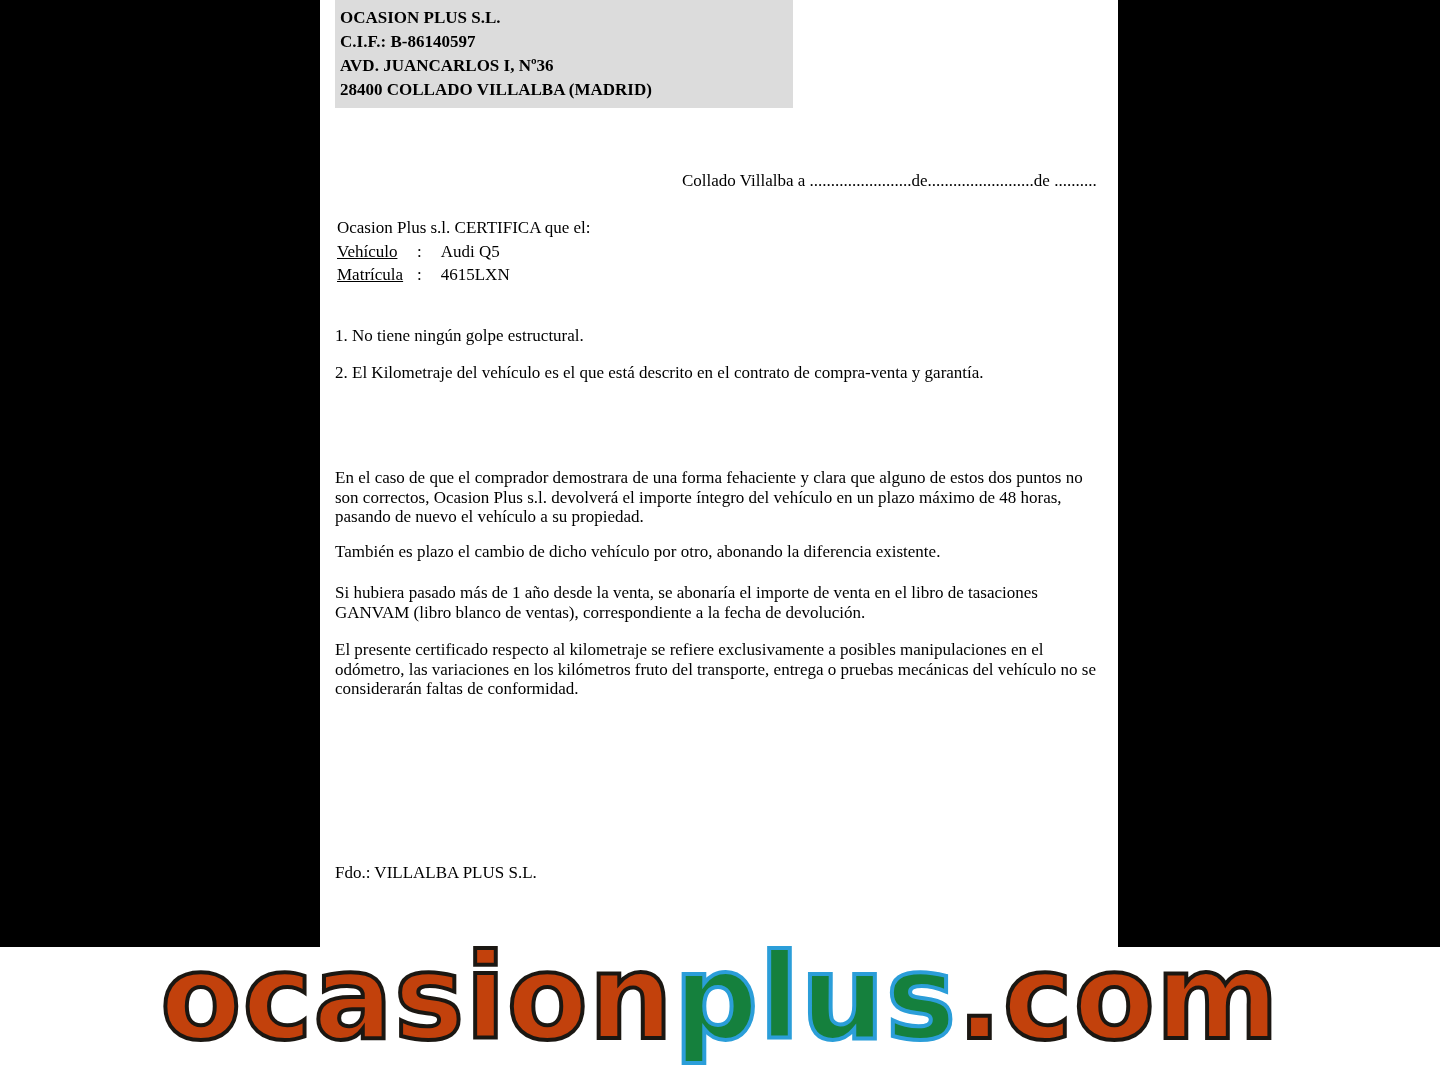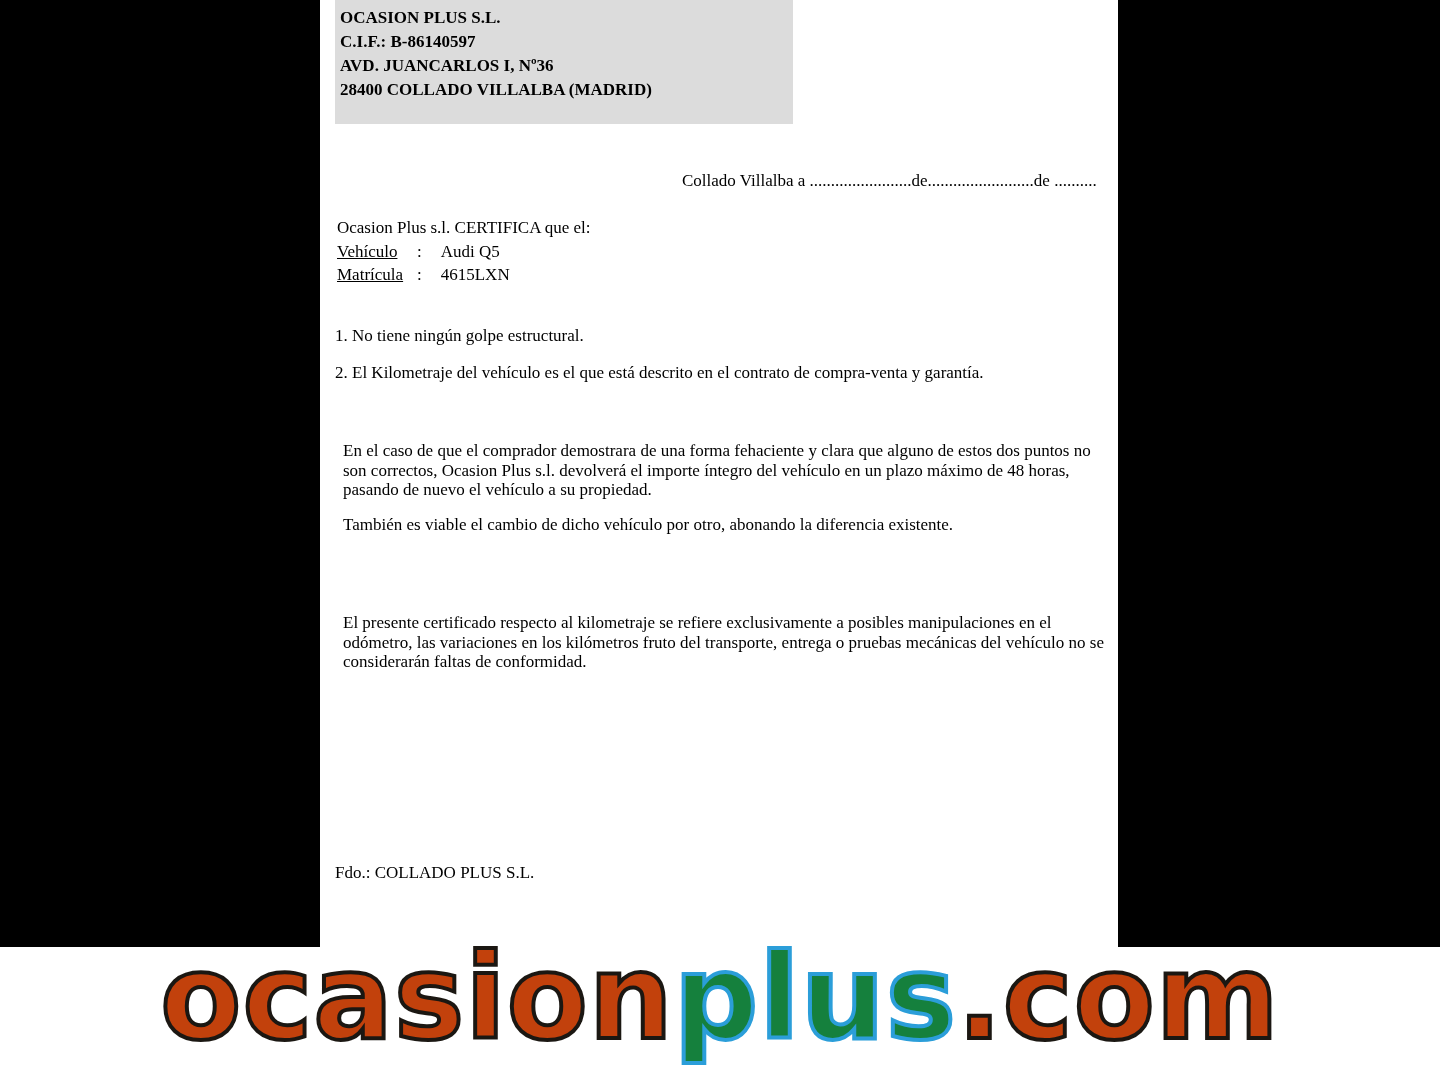--- a/index.html
+++ b/index.html
@@ -32,21 +32,21 @@
     position: absolute;
     left: 320px; top: 0;
     width: 798px; height: 947px;
     background: #ffffff;
     font-size: 17px;
     line-height: 19.5px;
   }
   .letterhead {
     position: absolute;
     left: 15px; top: 0;
-    width: 458px; height: 124px;
+    width: 458px; height: 108px;
     background: #dcdcdc;
     padding: 6px 0 0 5px;
     box-sizing: border-box;
     font-weight: bold;
     font-size: 17px;
     line-height: 24px;
   }
   .date-line {
     position: absolute;
     left: 362px; top: 171px;
@@ -59,21 +59,21 @@
   }
   .field-label {
     display: inline-block;
     width: 80px;
     text-decoration: underline;
   }
   .field-value { margin-left: 19px; }
   .point { position: absolute; left: 15px; width: 765px; }
   .p1 { top: 326px; }
   .p2 { top: 363px; }
-  .para { position: absolute; left: 23px; width: 764px; }
+  .para { position: absolute; left: 15px; width: 764px; margin-top: 27px; }
   .para1 { top: 441px; }
   .para2 { top: 515px; }
   .para3 { top: 556px; }
   .para4 { top: 613px; }
   .signature { position: absolute; left: 15px; top: 863px; }
   .footer-logo {
     position: absolute;
     left: 0; right: 0;
     top: 938px;
     height: 142px;
@@ -115,20 +115,21 @@
     <div class="cert-block">
       <div>Ocasion Plus s.l. CERTIFICA que el:</div>
       <div class="field-row"><span class="field-label">Vehículo</span><span class="field-sep">:</span><span class="field-value">Audi Q5</span></div>
       <div class="field-row"><span class="field-label">Matrícula</span><span class="field-sep">:</span><span class="field-value">4615LXN</span></div>
     </div>
 
     <div class="point p1">1. No tiene ningún golpe estructural.</div>
     <div class="point p2">2. El Kilometraje del vehículo es el que está descrito en el contrato de compra-venta y garantía.</div>
 
     <div class="para para1">En el caso de que el comprador demostrara de una forma fehaciente y clara que alguno de estos dos puntos no son correctos, Ocasion Plus s.l. devolverá el importe íntegro del vehículo en un plazo máximo de 48 horas, pasando de nuevo el vehículo a su propiedad.</div>
-    <div class="para para2">También es viable el cambio de dicho vehículo por otro, abonando la diferencia existente.</div>
+    <div class="para para2">También es plazo el cambio de dicho vehículo por otro, abonando la diferencia existente.</div>
+    <div class="para para3">Si hubiera pasado más de 1 año desde la venta, se abonaría el importe de venta en el libro de tasaciones GANVAM (libro blanco de ventas), correspondiente a la fecha de devolución.</div>
     <div class="para para4">El presente certificado respecto al kilometraje se refiere exclusivamente a posibles manipulaciones en el odómetro, las variaciones en los kilómetros fruto del transporte, entrega o pruebas mecánicas del vehículo no se considerarán faltas de conformidad.</div>
 
-    <div class="signature">Fdo.: COLLADO PLUS S.L.</div>
+    <div class="signature">Fdo.: VILLALBA PLUS S.L.</div>
   </div>
 
   <div class="footer-logo"><span class="logo-dark">ocasion</span><span class="logo-blue">plus</span><span class="logo-dark">.com</span></div>
 </div>
 
 </body></html>

